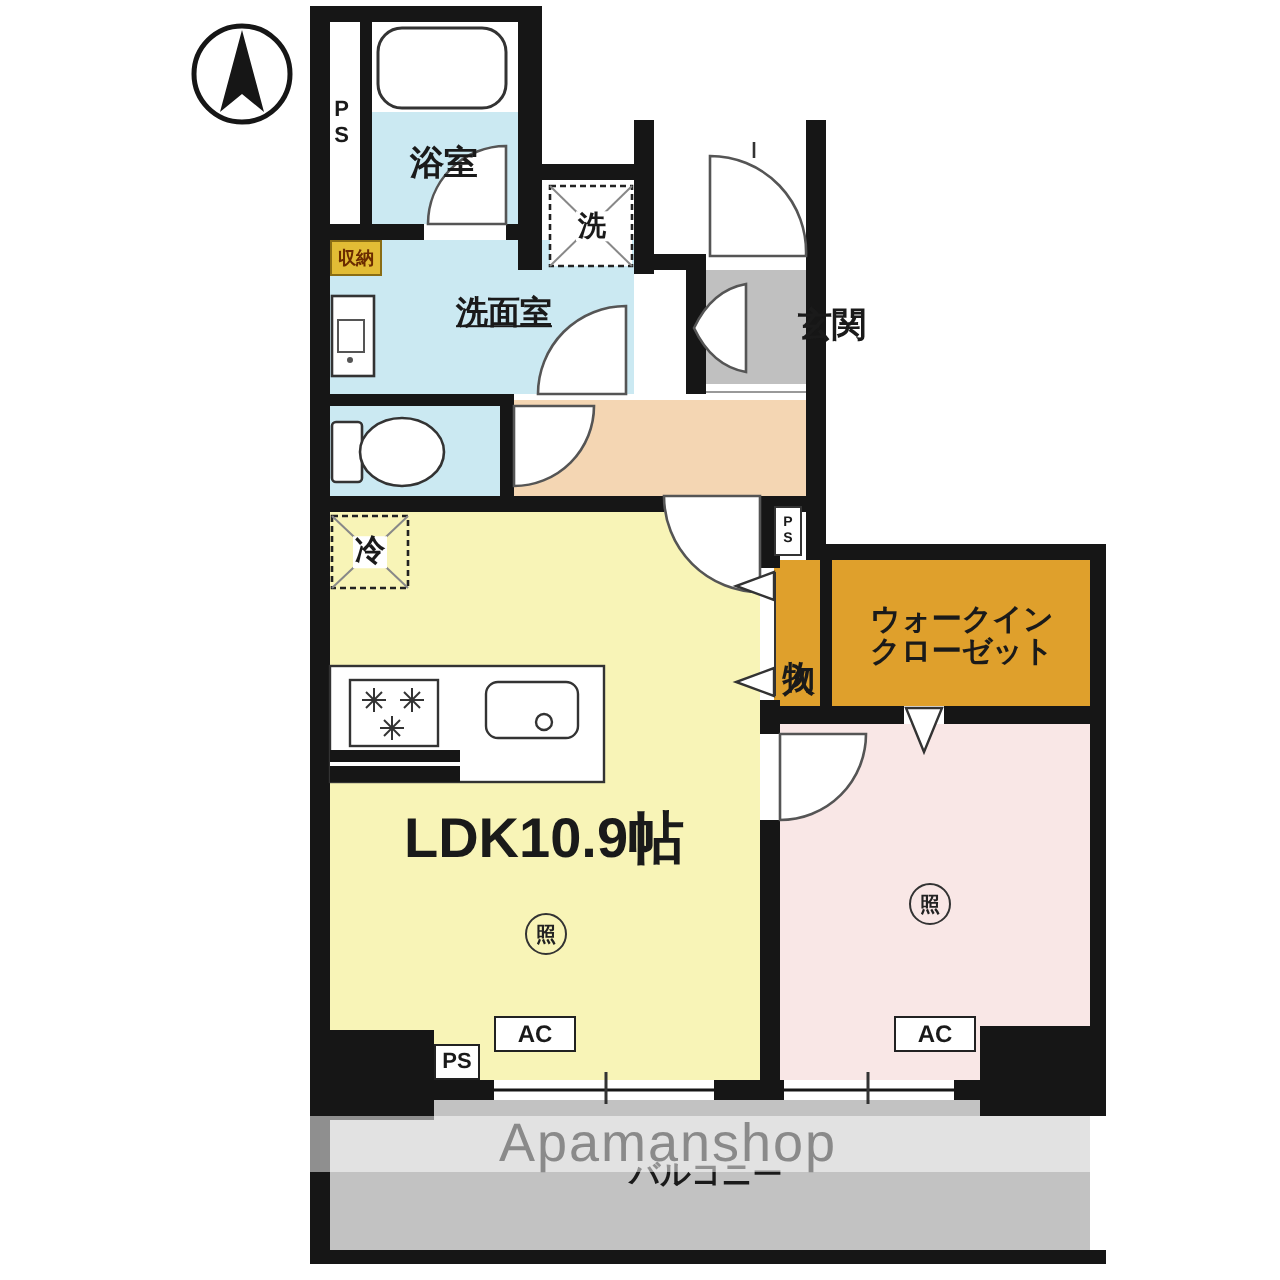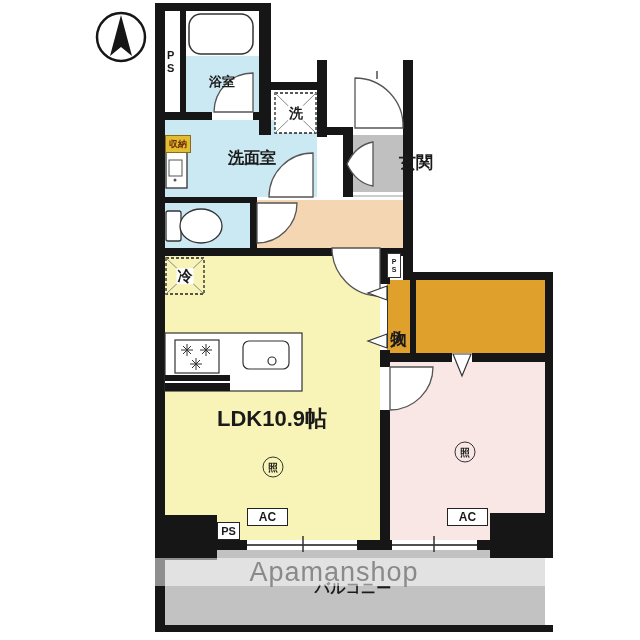--- a/index.html
+++ b/index.html
@@ -146,36 +146,40 @@
     </g>
 
     <g>
       <circle cx="121" cy="37" r="24" fill="#ffffff" stroke="#161616" stroke-width="2.5"></circle>
       <polygon points="121,15 132,56 121,47 110,56" fill="#161616"></polygon>
     </g>
   </svg>
 
   <div class="lbl vert" style="left:170px;top:62px;font-size:11px;">PS</div>
 
-  <div class="lbl" style="left:222px;top:82px;font-size:13px;">浴室</div>
+  <div class="lbl" style="left:222px;top:82px;font-size:17px;">浴室</div>
 
   <div class="lbl" style="left:296px;top:113px;font-size:14px;background:#ffffff;padding:0 1px;">洗</div>
 
-  <div class="boxlbl" style="left:165px;top:120px;width:26px;height:18px;background:#e2bc35;color:#6b2c00;font-size:9px;border:1px solid #8a6d14;z-index:21;margin-top:15px;">収納</div>
+  <div class="boxlbl" style="left:165px;top:120px;width:26px;height:18px;background:#e2bc35;color:#6b2c00;font-size:9px;border:1px solid #8a6d14;z-index:21;">収納</div>
 
   <div class="lbl" style="left:252px;top:158px;font-size:16px;text-decoration:underline;">洗面室</div>
 
   <div class="lbl" style="left:384px;top:163px;font-size:17px;margin-left:32px;">玄関</div>
 
   <div class="lbl" style="left:185px;top:276px;font-size:15px;background:#ffffff;padding:0 1px;">冷</div>
 
-  <div class="lbl" style="left:272px;top:419px;font-size:22px;">LDK10.9帖</div>
+  <div class="lbl" style="left:272px;top:419px;font-size:28px;">LDK10.9帖</div>
 
   <div class="circ" style="left:273px;top:467px;">照</div>
 
+  <div class="lbl" style="left:481px;top:318px;font-size:15px;">
+    <div>ウォークイン</div>
+    <div>クローゼット</div>
+  </div>
 
   <div class="lbl vert" style="left:398px;top:318px;font-size:16px;">物入</div>
 
 
   <div class="circ" style="left:465px;top:452px;">照</div>
 
   <div class="boxlbl vert" style="left:387px;top:253px;width:14px;height:25px;font-size:7px;border:1px solid #333;">PS</div>
 
   <div class="boxlbl" style="left:247px;top:508px;width:41px;height:18px;font-size:12px;border:1.5px solid #222;">AC</div>
 

